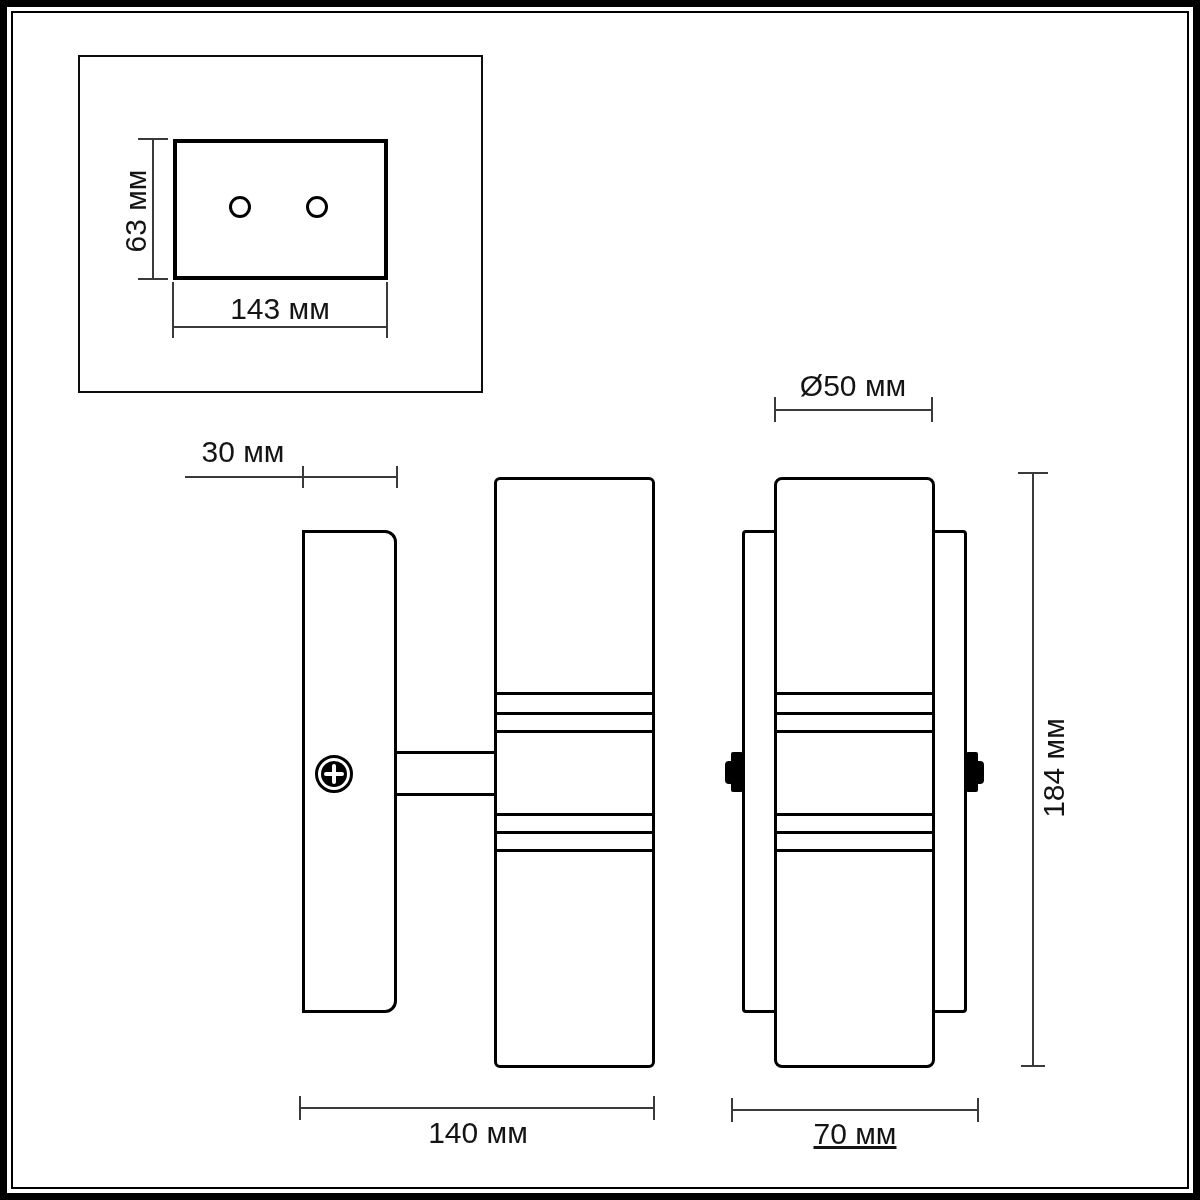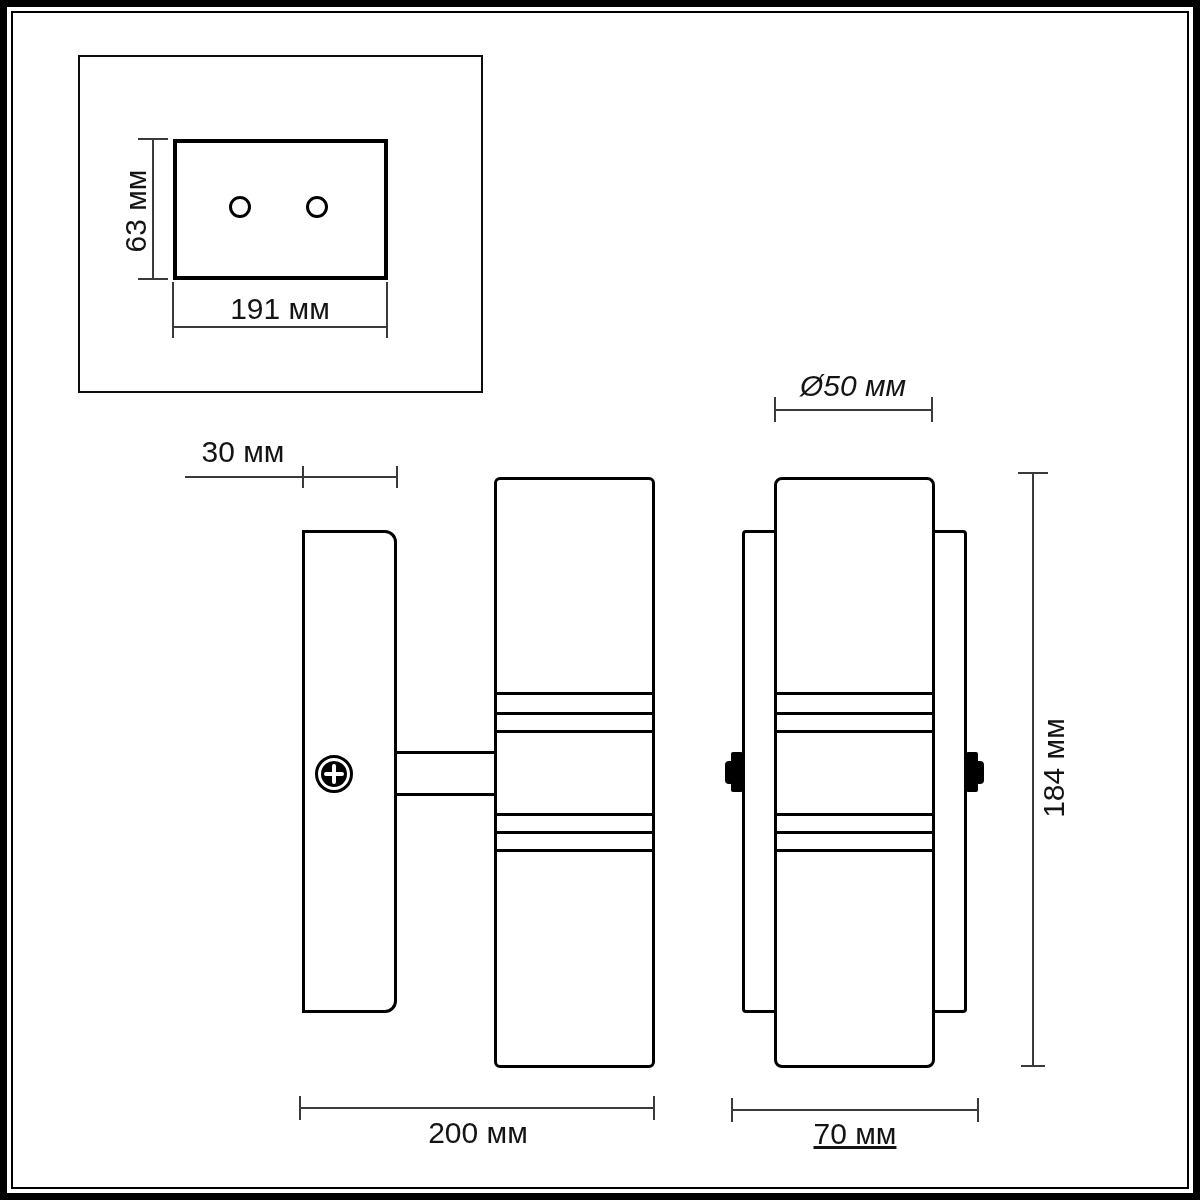--- a/index.html
+++ b/index.html
@@ -37,21 +37,21 @@
   <div class="abs" style="left:306px;top:196px;width:22px;height:22px;border:3px solid #000;border-radius:50%;box-sizing:border-box;background:#fff;"></div>
 
   <div class="dim" style="left:152px;top:139px;width:2px;height:141px;"></div>
   <div class="dim" style="left:138px;top:138px;width:30px;height:2px;"></div>
   <div class="dim" style="left:138px;top:278px;width:30px;height:2px;"></div>
   <div class="label rot" style="left:136px;top:211px;">63 мм</div>
 
   <div class="dim" style="left:172px;top:282px;width:2px;height:56px;"></div>
   <div class="dim" style="left:386px;top:282px;width:2px;height:56px;"></div>
   <div class="dim" style="left:173px;top:326px;width:214px;height:2px;"></div>
-  <div class="label" style="left:280px;top:309px;">191 мм</div>
+  <div class="label" style="left:280px;top:309px;">143 мм</div>
 
   <div class="dim" style="left:185px;top:476px;width:213px;height:2px;"></div>
   <div class="dim" style="left:302px;top:466px;width:2px;height:22px;"></div>
   <div class="dim" style="left:396px;top:466px;width:2px;height:22px;"></div>
   <div class="label" style="left:243px;top:452px;">30 мм</div>
 
   <div class="obj" style="left:302px;top:530px;width:95px;height:483px;border-radius:0 12px 12px 0;"></div>
   <div class="abs" style="left:397px;top:751px;width:97px;height:45px;background:#fff;border-top:3px solid #000;border-bottom:3px solid #000;box-sizing:border-box;"></div>
   <div class="obj" style="left:494px;top:477px;width:161px;height:591px;border-radius:6px;"></div>
 
@@ -63,26 +63,26 @@
   <div class="bar" style="left:495px;top:849px;width:159px;height:3px;"></div>
 
   <div class="abs" style="left:315px;top:755px;width:38px;height:38px;border:3px solid #000;border-radius:50%;box-sizing:border-box;background:#fff;"></div>
   <div class="abs" style="left:321px;top:761px;width:26px;height:26px;border-radius:50%;background:#000;"></div>
   <div class="abs" style="left:324px;top:772px;width:20px;height:4px;background:#fff;border-radius:2px;"></div>
   <div class="abs" style="left:332px;top:764px;width:4px;height:20px;background:#fff;border-radius:2px;"></div>
 
   <div class="dim" style="left:300px;top:1107px;width:355px;height:2px;"></div>
   <div class="dim" style="left:299px;top:1096px;width:2px;height:24px;"></div>
   <div class="dim" style="left:653px;top:1096px;width:2px;height:24px;"></div>
-  <div class="label" style="left:478px;top:1133px;">200 мм</div>
+  <div class="label" style="left:478px;top:1133px;">140 мм</div>
 
   <div class="dim" style="left:775px;top:409px;width:158px;height:2px;"></div>
   <div class="dim" style="left:774px;top:397px;width:2px;height:25px;"></div>
   <div class="dim" style="left:931px;top:397px;width:2px;height:25px;"></div>
-  <div class="label" style="left:853px;top:386px;font-style:italic;">Ø50 мм</div>
+  <div class="label" style="left:853px;top:386px;">Ø50 мм</div>
 
   <div class="abs" style="left:731px;top:752px;width:12px;height:40px;background:#000;border-radius:2px;"></div>
   <div class="abs" style="left:725px;top:761px;width:8px;height:23px;background:#000;border-radius:4px 0 0 4px;"></div>
   <div class="abs" style="left:966px;top:752px;width:12px;height:40px;background:#000;border-radius:2px;"></div>
   <div class="abs" style="left:976px;top:761px;width:8px;height:23px;background:#000;border-radius:0 4px 4px 0;"></div>
 
   <div class="obj" style="left:742px;top:530px;width:225px;height:483px;border-radius:4px;"></div>
   <div class="obj" style="left:774px;top:477px;width:161px;height:591px;border-radius:8px;"></div>
 
   <div class="bar" style="left:775px;top:692px;width:159px;height:3px;"></div>

